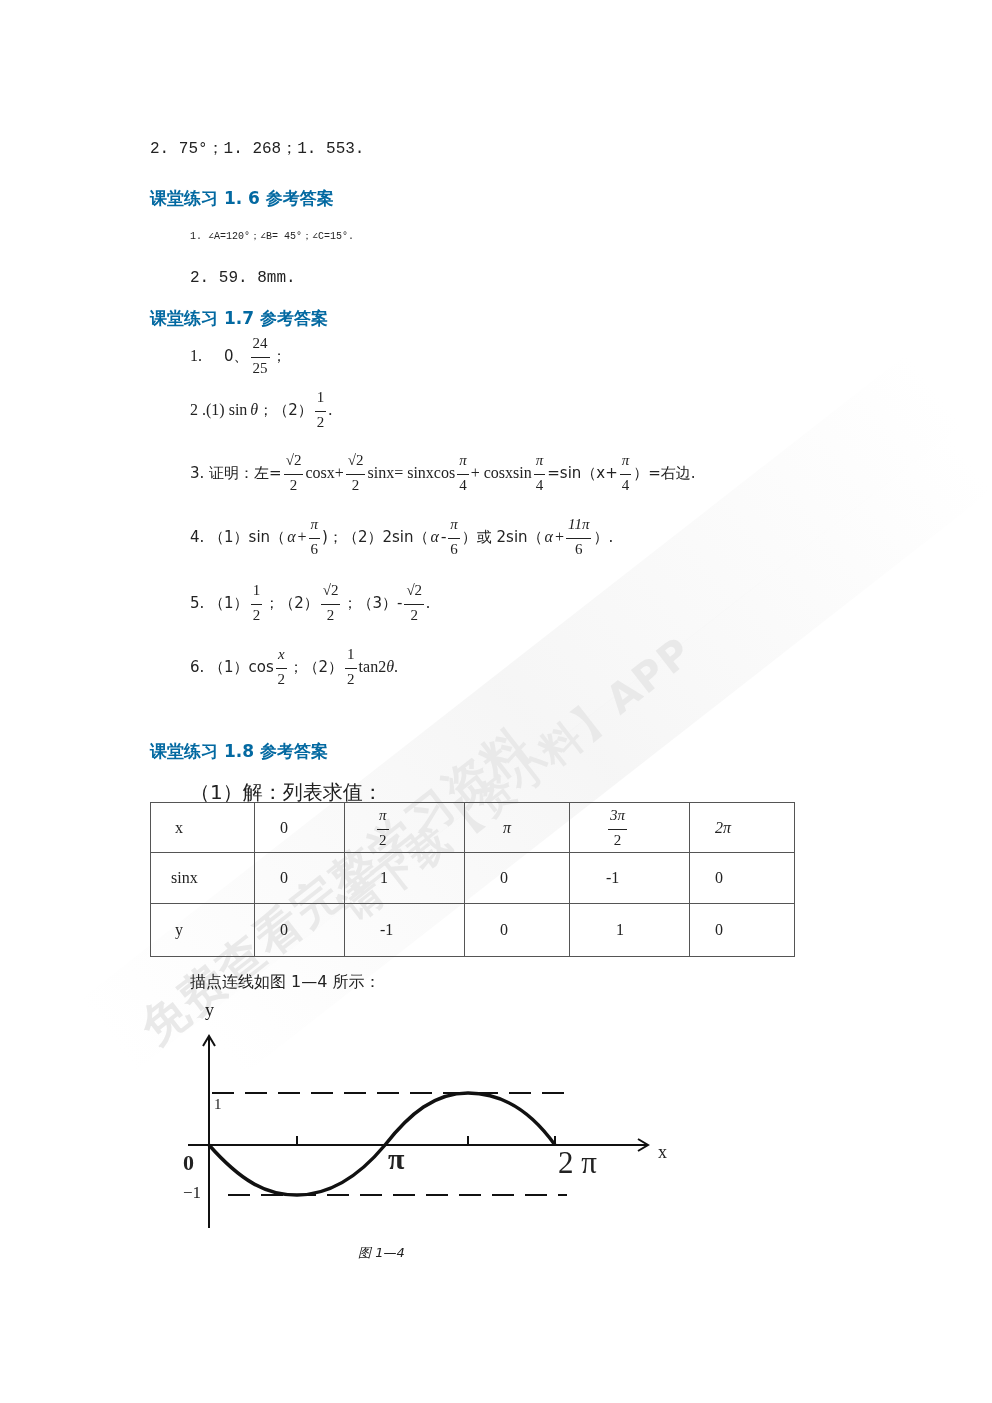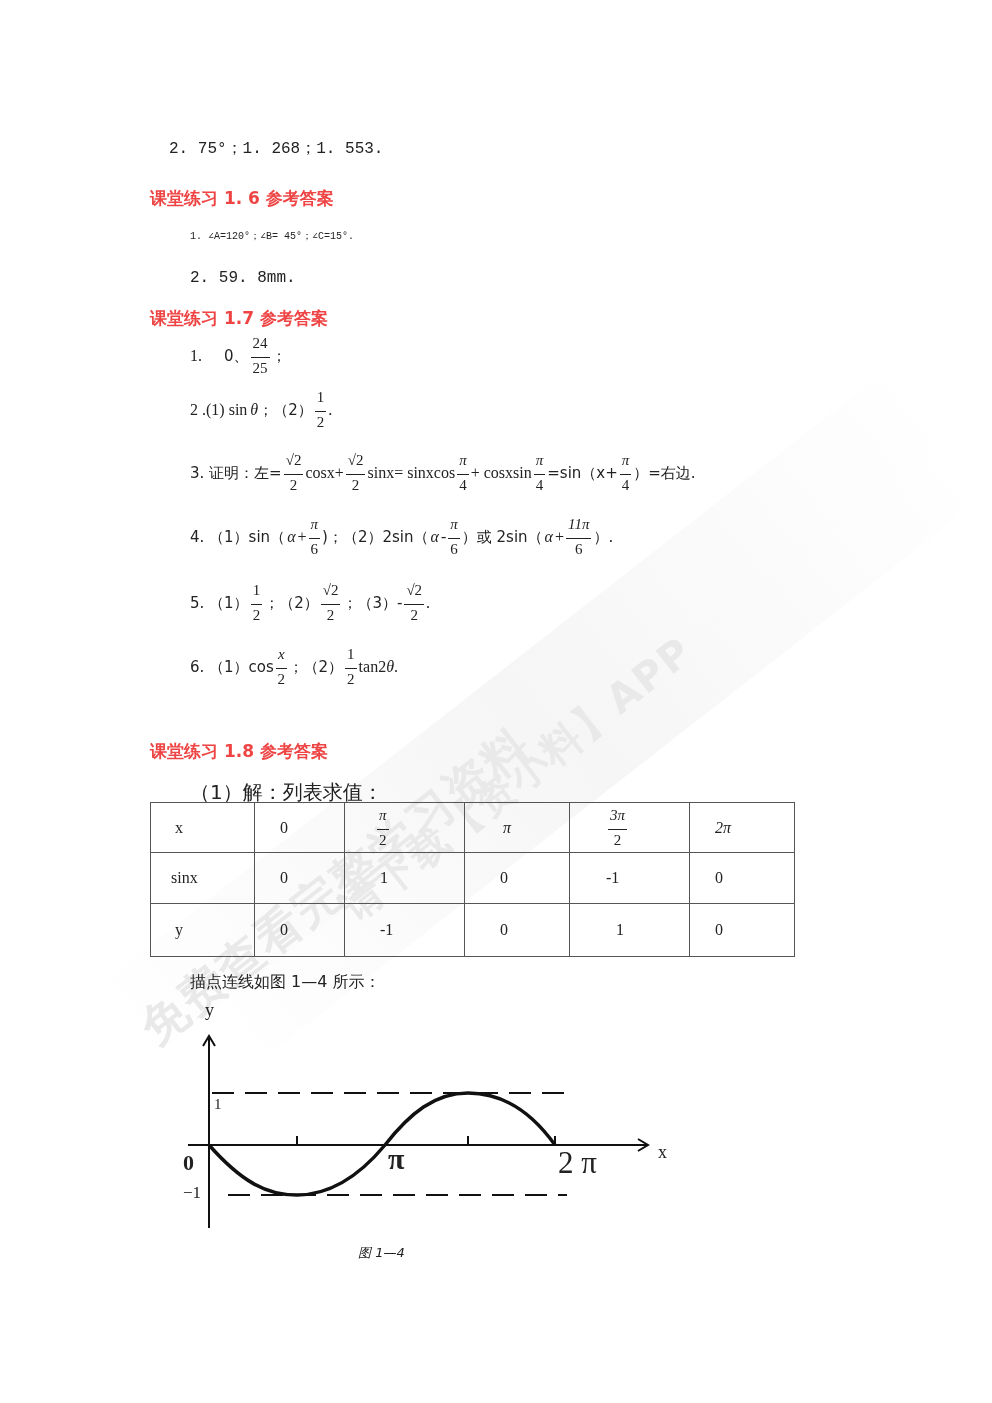--- a/index.html
+++ b/index.html
@@ -1,40 +1,40 @@
 <!DOCTYPE html>
 <html><head>
 <meta charset="utf-8">
 <style>
   html, body { margin:0; padding:0; background:#ffffff; }
   body { width:992px; height:1403px; position:relative; overflow:hidden;
          font-family:"Liberation Serif", "DejaVu Serif", serif; color:#222; }
   .abs { position:absolute; white-space:nowrap; }
   .mono { font-family:"Liberation Mono", "DejaVu Sans Mono", monospace; }
-  .heading { font-family:"DejaVu Sans", "Liberation Sans", sans-serif; font-weight:bold; font-size:17px; color:#ef4444; }
+  .heading { font-family:"DejaVu Sans", "Liberation Sans", sans-serif; font-weight:bold; font-size:17px; color:#0369a1; }
   .line { font-size:16px; display:flex; align-items:center; }
   .frac { display:inline-flex; flex-direction:column; align-items:center; vertical-align:middle; margin:0 2px; line-height:1; }
   .frac .num { padding:0 2px 6px 2px; border-bottom:1px solid #222; font-size:15px; }
   .frac .den { padding-top:3px; font-size:15px; }
   .it { font-style:italic; }
   .cjk { font-family:"DejaVu Sans", sans-serif; font-size:15px; }
   table.vals { position:absolute; left:150px; top:802px; border-collapse:collapse; font-size:16px; }
   table.vals td { border:1px solid #555; padding:0; height:50px; vertical-align:middle; }
   .watermark { position:absolute; color:#e9e9e9; font-family:"DejaVu Sans", sans-serif; font-weight:bold; transform-origin:left top; pointer-events:none; }
   .wm-band { position:absolute; background:linear-gradient(90deg, rgba(240,240,240,0.0), rgba(238,238,238,0.55), rgba(240,240,240,0.0)); transform-origin:left top; pointer-events:none; }
 </style>
 </head>
 <body>
 
 <div class="wm-band" style="left:80px;top:1000px;width:1050px;height:90px;transform:rotate(-38deg);"></div>
 <div class="wm-band" style="left:200px;top:1020px;width:950px;height:70px;transform:rotate(-38deg);"></div>
 <div class="watermark" style="left:128px;top:1010px;font-size:46px;transform:rotate(-38deg);letter-spacing:2px;">免费查看完整学习资料</div>
 <div class="watermark" style="left:330px;top:890px;font-size:40px;transform:rotate(-38deg);letter-spacing:2px;">请下载【资小料】APP</div>
 
-<div class="abs mono" style="left:150px;top:138px;font-size:16px;margin-left:19px;">2. 75°；1. 268；1. 553.</div>
+<div class="abs mono" style="left:150px;top:138px;font-size:16px;">2. 75°；1. 268；1. 553.</div>
 
 <div class="abs heading" style="left:150px;top:187px;">课堂练习 1. 6 参考答案</div>
 <div class="abs mono" style="left:190px;top:229px;font-size:10px;">1. ∠A=120°；∠B=  45°；∠C=15°.</div>
 <div class="abs mono" style="left:190px;top:269px;font-size:16px;">2. 59. 8mm.</div>
 
 <div class="abs heading" style="left:150px;top:307px;">课堂练习 1.7 参考答案</div>
 
 <div class="abs line" style="left:190px;top:336px;">
   <span style="margin-right:22px;">1.</span>
   <span class="cjk">0、</span>

